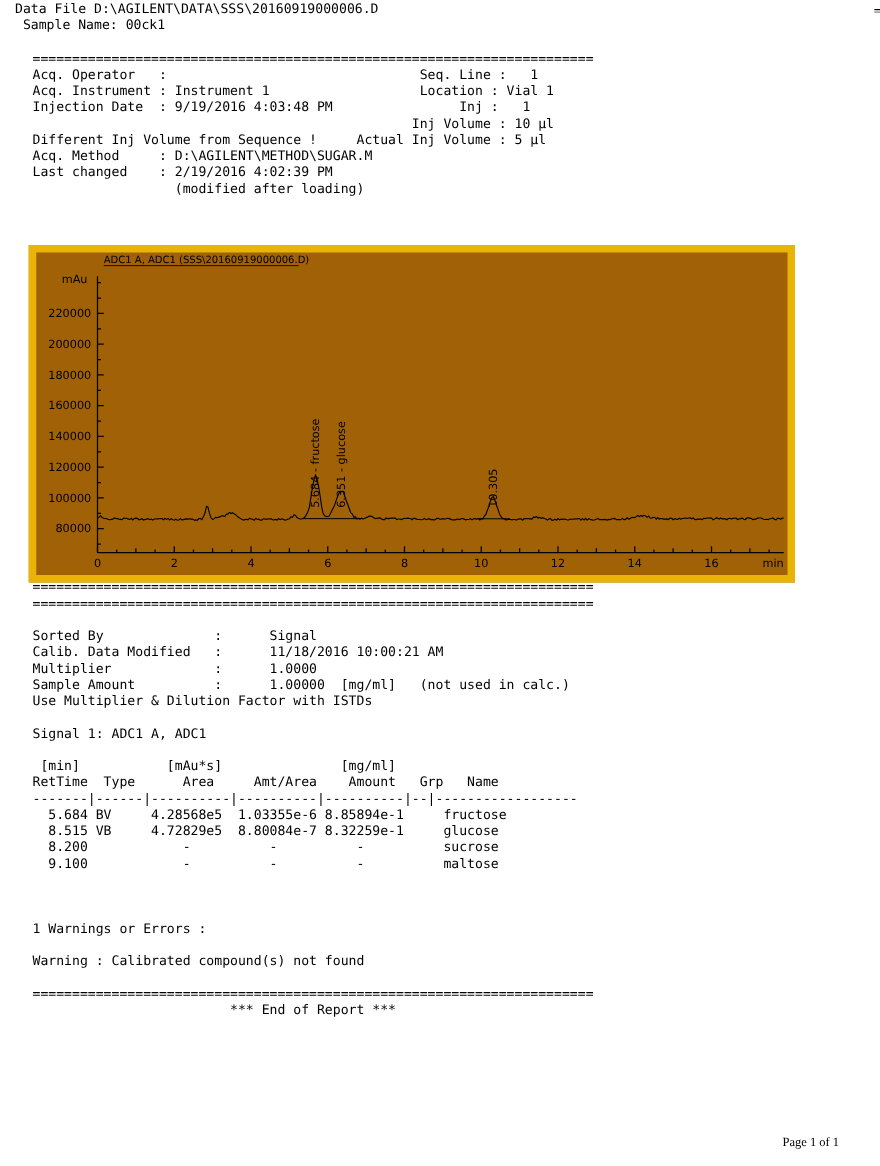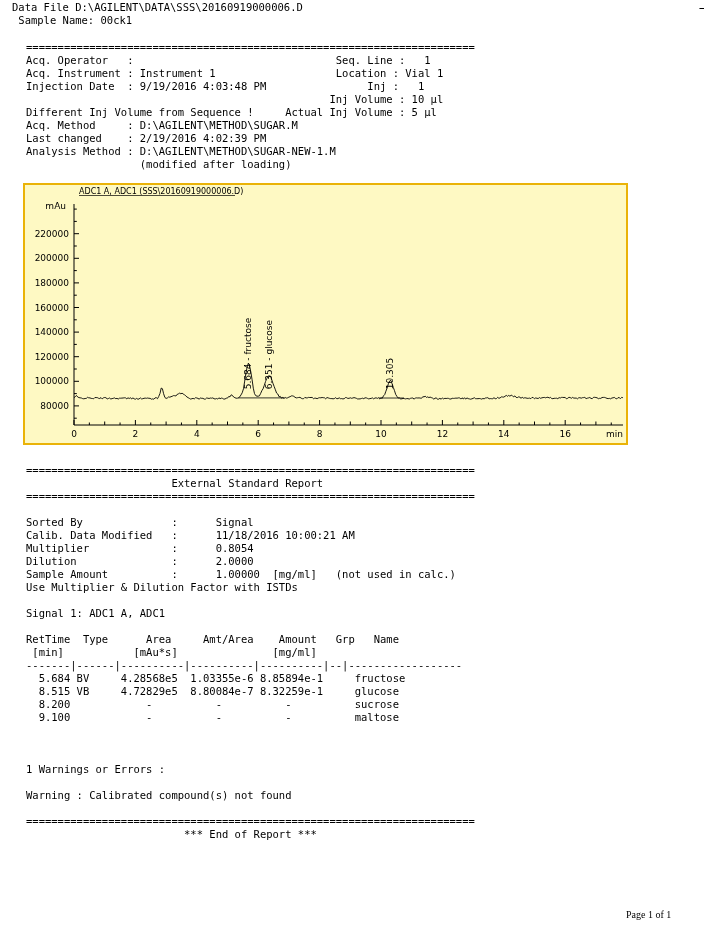--- a/index.html
+++ b/index.html
@@ -1,20 +1,20 @@
 <!DOCTYPE html>
 <html><head>
 <meta charset="utf-8">
 <style>
   html,body{margin:0;padding:0}
   body{width:704px;height:933px;background:#ffffff;position:relative;overflow:hidden;color:#000}
   .pline{white-space:pre;height:13px;min-height:13px;font:10.5px/13px "DejaVu Sans Mono",monospace;color:#000}
   #doc-header{position:absolute;left:12px;top:1px}
   #info-block{position:absolute;left:26px;top:41px}
-  #chart{position:absolute;left:23px;top:183px;width:601px;height:258px;border:2px solid #eab308;background:#fef9c3}
+  #chart{position:absolute;left:23px;top:196px;width:601px;height:258px;border:6px solid #eab308;background:#a16207}
   #chart-svg{display:block}
   #chart-svg text{font-family:"DejaVu Sans",sans-serif;fill:#000}
   #report-body{position:absolute;left:26px;top:464px}
   #footer-left{position:absolute;left:2px;top:954px}
   #footer-right{position:absolute;left:626px;top:909px;font:10px "Liberation Serif",serif;color:#000}
   #corner-mark{position:absolute;left:699px;top:-1px;width:5px;height:11px;overflow:hidden}
 </style>
 </head>
 <body>
 
@@ -27,21 +27,20 @@
 
 <div id="info-block">
     <div class="pline">=======================================================================</div>
     <div class="pline">Acq. Operator   :                                Seq. Line :   1</div>
     <div class="pline">Acq. Instrument : Instrument 1                   Location : Vial 1</div>
     <div class="pline">Injection Date  : 9/19/2016 4:03:48 PM                Inj :   1</div>
     <div class="pline">                                                Inj Volume : 10 µl</div>
     <div class="pline">Different Inj Volume from Sequence !     Actual Inj Volume : 5 µl</div>
     <div class="pline">Acq. Method     : D:\AGILENT\METHOD\SUGAR.M</div>
     <div class="pline">Last changed    : 2/19/2016 4:02:39 PM</div>
-    <div class="pline">Analysis Method : D:\AGILENT\METHOD\SUGAR-NEW-1.M</div>
     <div class="pline">                  (modified after loading)</div>
   </div>
 
 <div id="chart">
   <svg id="chart-svg" width="599" height="256">
       <text x="54" y="8.5" font-size="8">ADC1 A, ADC1 (SSS\20160919000006.D)</text>
       <line x1="54" y1="10.5" x2="210" y2="10.5" stroke="#000" stroke-width="0.7"></line>
       <text x="41" y="24" text-anchor="end" font-size="9">mAu</text>
       <line x1="49" y1="19" x2="49" y2="240" stroke="#000"></line>
       <line x1="49" y1="240" x2="598" y2="240" stroke="#000"></line>
@@ -121,34 +120,32 @@
       <line x1="353.851" y1="213.02800000000002" x2="379.025" y2="213.02800000000002" stroke="#000" stroke-width="0.8"></line>
       <path d="M49.0 212.6L50.2 211.7L51.5 210.5L52.7 212.0L53.9 212.6L55.1 212.8L56.4 213.0L57.6 213.6L58.8 213.8L60.1 213.5L61.3 213.4L62.5 212.3L63.7 212.8L65.0 212.9L66.2 213.4L67.4 213.5L68.6 213.8L69.9 212.5L71.1 212.6L72.3 212.6L73.6 213.3L74.8 213.5L76.0 212.6L77.2 213.9L78.5 212.8L79.7 212.5L80.9 212.7L82.2 213.9L83.4 213.5L84.6 213.0L85.8 214.0L87.1 213.6L88.3 213.3L89.5 212.9L90.8 213.7L92.0 213.3L93.2 214.1L94.4 213.2L95.7 213.2L96.9 213.1L98.1 213.0L99.3 212.8L100.6 212.9L101.8 213.8L103.0 212.8L104.3 213.5L105.5 212.7L106.7 214.0L107.9 212.9L109.2 213.8L110.4 214.2L111.6 213.4L112.9 214.2L114.1 214.0L115.3 212.8L116.5 213.9L117.8 213.7L119.0 213.3L120.2 213.1L121.5 213.3L122.7 213.0L123.9 213.3L125.1 213.3L126.4 214.2L127.6 213.9L128.8 214.2L130.0 212.9L131.3 212.7L132.5 213.7L133.7 211.5L135.0 208.4L136.2 203.1L137.4 203.7L138.6 208.7L139.9 212.5L141.1 213.4L142.3 213.0L143.6 211.9L144.8 212.2L146.0 211.7L147.2 211.3L148.5 210.6L149.7 210.7L150.9 211.0L152.2 209.3L153.4 209.1L154.6 207.9L155.8 208.8L157.1 208.2L158.3 209.1L159.5 209.7L160.7 210.9L162.0 212.0L163.2 212.7L164.4 213.4L165.7 214.1L166.9 213.7L168.1 213.4L169.3 213.9L170.6 212.7L171.8 213.0L173.0 213.4L174.3 214.2L175.5 212.8L176.7 213.4L177.9 213.3L179.2 214.1L180.4 214.1L181.6 213.0L182.9 213.2L184.1 213.5L185.3 213.0L186.5 213.2L187.8 212.9L189.0 213.7L190.2 214.0L191.4 213.5L192.7 214.1L193.9 212.8L195.1 213.7L196.4 213.1L197.6 213.4L198.8 214.1L200.0 214.0L201.3 213.2L202.5 213.1L203.7 211.5L205.0 211.8L206.2 209.8L207.4 210.4L208.6 212.0L209.9 212.7L211.1 213.2L212.3 213.2L213.6 212.7L214.8 211.8L216.0 209.9L217.2 207.8L218.5 203.7L219.7 196.1L220.9 188.5L222.1 182.1L223.4 178.1L224.6 180.9L225.8 186.8L227.1 194.8L228.3 203.2L229.5 208.6L230.7 210.6L232.0 211.2L233.2 211.2L234.4 210.9L235.7 208.3L236.9 205.6L238.1 203.7L239.3 200.3L240.6 196.4L241.8 193.5L243.0 191.1L244.3 191.0L245.5 191.3L246.7 194.6L247.9 198.2L249.2 201.6L250.4 204.8L251.6 208.1L252.8 209.0L254.1 211.8L255.3 211.4L256.5 213.2L257.8 212.5L259.0 213.4L260.2 212.5L261.4 213.1L262.7 212.8L263.9 212.1L265.1 211.7L266.4 210.9L267.6 210.9L268.8 211.3L270.0 212.3L271.3 212.9L272.5 212.7L273.7 212.5L275.0 212.3L276.2 213.2L277.4 213.7L278.6 213.7L279.9 212.4L281.1 212.9L282.3 212.9L283.5 212.4L284.8 212.5L286.0 212.5L287.2 212.4L288.5 213.7L289.7 213.2L290.9 213.2L292.1 213.7L293.4 213.0L294.6 212.7L295.8 212.8L297.1 212.5L298.3 212.7L299.5 212.8L300.7 213.8L302.0 212.5L303.2 212.9L304.4 213.3L305.7 213.6L306.9 213.6L308.1 213.8L309.3 213.6L310.6 212.7L311.8 213.7L313.0 213.6L314.2 212.8L315.5 213.7L316.7 213.6L317.9 213.9L319.2 213.7L320.4 212.6L321.6 212.7L322.8 213.4L324.1 213.3L325.3 212.8L326.5 213.3L327.8 213.0L329.0 212.6L330.2 212.9L331.4 213.3L332.7 214.0L333.9 213.9L335.1 213.9L336.4 213.5L337.6 213.2L338.8 213.7L340.0 212.8L341.3 212.9L342.5 213.4L343.7 213.9L344.9 213.6L346.2 213.4L347.4 212.9L348.6 213.8L349.9 213.1L351.1 212.8L352.3 213.4L353.5 212.7L354.8 213.9L356.0 212.8L357.2 213.3L358.5 210.8L359.7 209.6L360.9 206.2L362.1 203.0L363.4 198.7L364.6 196.0L365.8 195.3L367.1 198.8L368.3 202.4L369.5 205.7L370.7 209.4L372.0 211.5L373.2 213.0L374.4 212.9L375.6 213.9L376.9 213.8L378.1 213.4L379.3 213.6L380.6 213.9L381.8 213.6L383.0 213.6L384.2 214.1L385.5 213.3L386.7 213.1L387.9 213.0L389.2 214.2L390.4 212.9L391.6 212.9L392.8 213.0L394.1 212.9L395.3 213.1L396.5 213.3L397.8 211.7L399.0 211.9L400.2 211.2L401.4 212.4L402.7 211.9L403.9 212.6L405.1 212.1L406.3 212.6L407.6 213.1L408.8 214.1L410.0 213.3L411.3 212.8L412.5 214.3L413.7 214.1L414.9 213.3L416.2 214.2L417.4 212.9L418.6 213.9L419.9 213.3L421.1 213.5L422.3 213.3L423.5 213.4L424.8 214.0L426.0 214.0L427.2 213.3L428.5 213.4L429.7 213.3L430.9 213.1L432.1 213.2L433.4 212.9L434.6 212.8L435.8 214.1L437.0 212.8L438.3 214.0L439.5 212.7L440.7 214.1L442.0 212.9L443.2 213.6L444.4 213.9L445.6 214.2L446.9 213.8L448.1 213.4L449.3 212.7L450.6 213.7L451.8 213.7L453.0 213.7L454.2 213.5L455.5 213.7L456.7 214.1L457.9 213.5L459.2 213.8L460.4 213.0L461.6 212.9L462.8 212.7L464.1 213.8L465.3 213.6L466.5 213.7L467.7 213.7L469.0 212.7L470.2 213.7L471.4 213.6L472.7 212.3L473.9 213.3L475.1 212.9L476.3 211.9L477.6 212.0L478.8 212.1L480.0 211.3L481.3 210.4L482.5 211.3L483.7 210.4L484.9 211.2L486.2 210.2L487.4 210.7L488.6 211.9L489.9 210.9L491.1 212.4L492.3 212.6L493.5 211.9L494.8 212.0L496.0 213.4L497.2 212.1L498.4 213.2L499.7 212.8L500.9 212.9L502.1 213.3L503.4 213.3L504.6 213.1L505.8 213.7L507.0 212.4L508.3 212.6L509.5 213.8L510.7 212.9L512.0 213.3L513.2 213.5L514.4 212.6L515.6 213.3L516.9 212.8L518.1 212.6L519.3 212.4L520.6 212.8L521.8 212.4L523.0 212.2L524.2 213.0L525.5 212.4L526.7 213.5L527.9 213.7L529.1 213.3L530.4 213.3L531.6 213.2L532.8 213.7L534.1 212.6L535.3 213.0L536.5 212.4L537.7 212.4L539.0 212.5L540.2 212.4L541.4 213.8L542.7 213.3L543.9 212.3L545.1 212.5L546.3 213.3L547.6 212.4L548.8 213.1L550.0 213.1L551.3 213.1L552.5 213.8L553.7 212.8L554.9 212.7L556.2 213.2L557.4 212.7L558.6 212.6L559.8 212.4L561.1 213.6L562.3 213.2L563.5 212.9L564.8 212.5L566.0 213.4L567.2 213.7L568.4 212.4L569.7 212.3L570.9 212.5L572.1 212.8L573.4 213.7L574.6 213.3L575.8 213.4L577.0 212.5L578.3 212.4L579.5 212.4L580.7 212.8L582.0 213.4L583.2 213.6L584.4 213.4L585.6 213.8L586.9 213.0L588.1 212.8L589.3 212.4L590.5 213.4L591.8 213.9L593.0 212.6L594.2 212.7L595.5 213.5L596.7 212.4L597.9 212.7" fill="none" stroke="#000" stroke-width="0.9"></path>
       <text x="226.4988" y="204.274" font-size="9" transform="rotate(-90 226.4988 204.274)">5.684 - fructose</text>
       <text x="246.9757" y="204.274" font-size="9" transform="rotate(-90 246.9757 204.274)">6.351 - glucose</text>
       <text x="368.3635" y="204.274" font-size="9" transform="rotate(-90 368.3635 204.274)">10.305</text>
     </svg>
 </div>
 
 <div id="report-body">
     <div class="pline">=======================================================================</div>
-    <div class="pline">                       External Standard Report</div>
     <div class="pline">=======================================================================</div>
     <div class="pline"></div>
     <div class="pline">Sorted By              :      Signal</div>
     <div class="pline">Calib. Data Modified   :      11/18/2016 10:00:21 AM</div>
-    <div class="pline">Multiplier             :      0.8054</div>
-    <div class="pline">Dilution               :      2.0000</div>
+    <div class="pline">Multiplier             :      1.0000</div>
     <div class="pline">Sample Amount          :      1.00000  [mg/ml]   (not used in calc.)</div>
     <div class="pline">Use Multiplier &amp; Dilution Factor with ISTDs</div>
     <div class="pline"></div>
     <div class="pline">Signal 1: ADC1 A, ADC1</div>
     <div class="pline"></div>
+    <div class="pline"> [min]           [mAu*s]               [mg/ml]</div>
     <div class="pline">RetTime  Type      Area     Amt/Area    Amount   Grp   Name</div>
-    <div class="pline"> [min]           [mAu*s]               [mg/ml]</div>
     <div class="pline">-------|------|----------|----------|----------|--|------------------</div>
     <div class="pline">  5.684 BV     4.28568e5  1.03355e-6 8.85894e-1     fructose</div>
     <div class="pline">  8.515 VB     4.72829e5  8.80084e-7 8.32259e-1     glucose</div>
     <div class="pline">  8.200            -          -          -          sucrose</div>
     <div class="pline">  9.100            -          -          -          maltose</div>
     <div class="pline"></div>
     <div class="pline"></div>
     <div class="pline"></div>
     <div class="pline">1 Warnings or Errors :</div>
     <div class="pline"></div>

